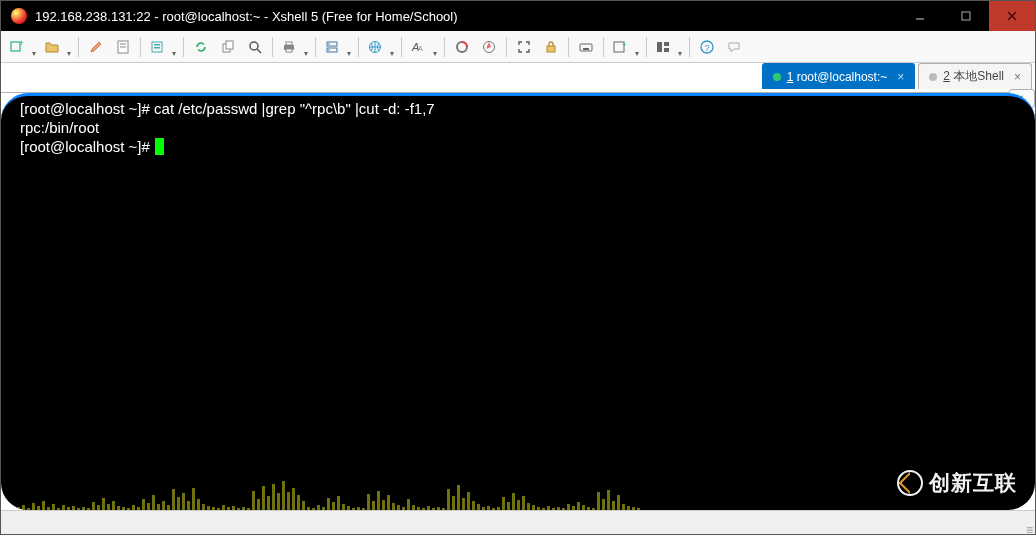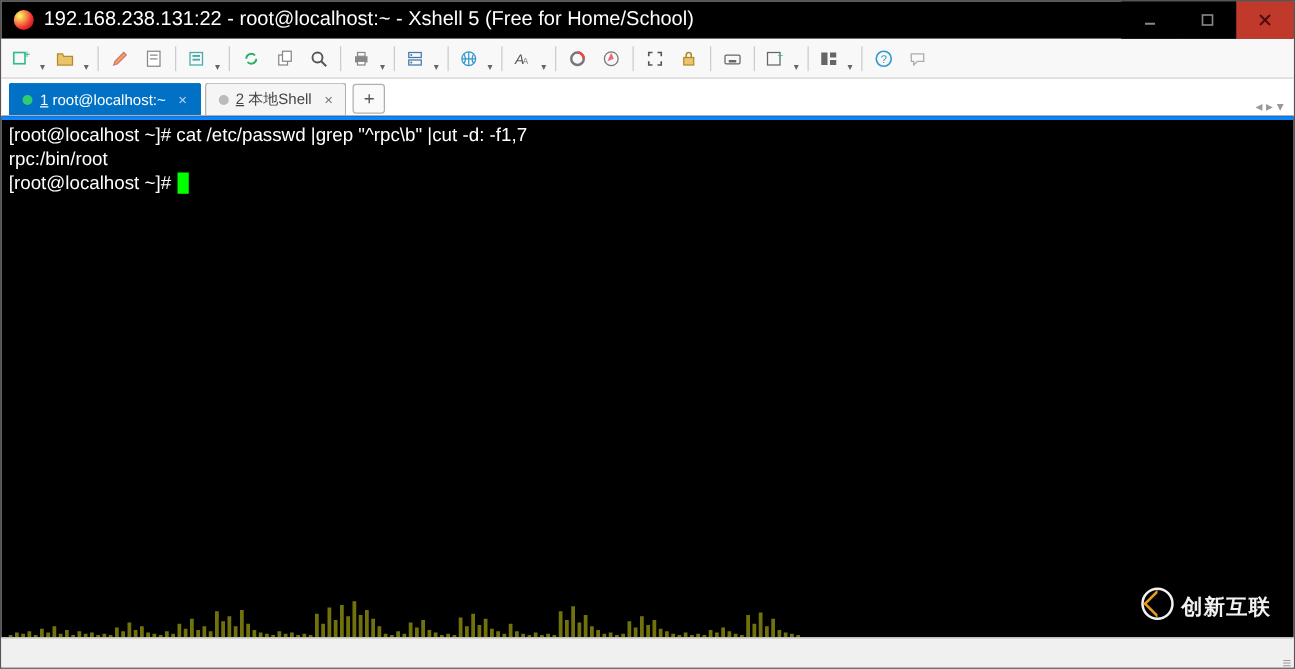--- a/index.html
+++ b/index.html
@@ -1,49 +1,49 @@
 <!DOCTYPE html>
 <html><head>
 <meta charset="utf-8">
 <style>
   * { margin:0; padding:0; box-sizing:border-box; font-family:"Segoe UI",Tahoma,Arial,sans-serif; }
   body { background:#fff; width:1036px; height:535px; overflow:hidden; position:relative; border:1px solid #555; }
   
-  .titlebar { height:30px; background:#000; color:#fff; display:flex; align-items:center; font-size:16px; }
+  .titlebar { height:30px; background:#000; color:#fff; display:flex; align-items:center; font-size:13px; }
   .titlebar .app-icon { width:16px; height:16px; margin:0 8px 0 10px; border-radius:50%; background:radial-gradient(circle at 30% 30%,#ff6,#e33 60%,#900); }
   .titlebar .title { flex:1 1 auto; }
   .winbtn { width:46px; height:30px; display:flex; align-items:center; justify-content:center; }
   .winbtn.min   { background:#000; color:#888; }
   .winbtn.max   { background:#000; color:#888; }
   .winbtn.close { background:#c0392b; color:#4a0d0d; }
   .winbtn svg { width:12px; height:12px; }
   
   .toolbar { height:32px; background:#f8f8f8; border-bottom:1px solid #ccc; display:flex; align-items:center; padding:0 4px; gap:1px; }
   .tbtn { width:26px; height:26px; display:flex; align-items:center; justify-content:center; color:#555; border-radius:2px; }
   .tbtn svg { width:16px; height:16px; }
   .tbtn.drop { width:34px; justify-content:flex-start; padding-left:4px; position:relative; }
   .tbtn.drop::after { content:"▾"; font-size:8px; color:#666; position:absolute; right:3px; bottom:2px; }
   .sep { width:1px; height:20px; background:#ccc; margin:0 3px; }
   
-  .tabstrip { height:30px; background:#fff; border-bottom:1px solid #b0b0b0; display:flex; align-items:flex-end; padding-left:6px; }
+  .tabstrip { height:30px; background:#fff; border-bottom:1px solid #b0b0b0; display:flex; align-items:flex-end; padding-left:6px;flex-direction:column; }
   .tab { height:26px; padding:0 10px 0 10px; display:flex; align-items:center; font-size:12px; border:1px solid #b0b0b0; border-bottom:none; border-top-left-radius:3px; border-top-right-radius:3px; margin-right:3px; background:#f5f5f5; color:#444; position:relative; }
   .tab.active { background:#0071c5; color:#fff; border-color:#0071c5; }
   .tab .status-dot { width:8px; height:8px; border-radius:50%; background:#2ecc71; margin-right:6px; }
   .tab.inactive .status-dot { background:#bbb; }
   .tab .tab-label u { text-decoration:underline; }
   .tab .closex { margin-left:10px; font-size:12px; opacity:.7; }
   .newtab { width:26px; height:24px; border:1px solid #b0b0b0; border-radius:3px; display:flex; align-items:center; justify-content:center; font-size:15px; color:#555; background:#fafafa; margin-left:2px; margin-bottom:1px; }
   .tabstrip .scroller { margin-left:auto; display:flex; align-items:center; gap:6px; padding-right:8px; color:#999; font-size:11px; }
   
-  .terminal { position:relative; height:calc(535px - 30px - 32px - 30px - 24px - 2px); background:#000; color:#fff; font-family:"Consolas","Courier New",monospace; font-size:15px; line-height:1.25; padding:4px 6px; overflow:hidden; border-top:3px solid #0a84ff; }
+  .terminal { position:relative; height:calc(535px - 30px - 32px - 30px - 24px - 2px); background:#000; color:#fff; font-family:"Consolas","Courier New",monospace; font-size:15px; line-height:1.25; padding:4px 19px; overflow:hidden; border-top:3px solid #0a84ff;border-radius:27px; }
   .terminal .line { white-space:pre; }
   .cursor { display:inline-block; width:9px; height:17px; background:#00ff00; vertical-align:text-bottom; margin-left:1px; }
   .spectrum { position:absolute; left:0; right:0; bottom:0; height:60px; display:flex; align-items:flex-end; gap:2px; padding:0 6px; opacity:.85; }
   .spectrum span { width:3px; background:#85870f; display:block; }
-  .watermark { position:absolute; right:18px; bottom:14px; color:#fff; display:flex; align-items:flex-end; gap:6px; font-size:17px; font-weight:bold; letter-spacing:1px; opacity:.95; }
+  .watermark { position:absolute; right:18px; bottom:14px; color:#fff; display:flex; align-items:center; gap:6px; font-size:21px; font-weight:bold; letter-spacing:1px; opacity:.95; }
   .watermark .logo { width:26px; height:26px; border:2px solid #fff; border-radius:50%; display:flex; align-items:center; justify-content:center; }
   .watermark .logo::before { content:""; width:12px; height:12px; border:2px solid #f5a623; border-right-color:transparent; border-top-color:transparent; transform:rotate(45deg); }
   
   .statusbar { height:24px; background:#f0f0f0; border-top:1px solid #ccc; display:flex; align-items:center; font-size:12px; color:#666; padding:0 8px; position:relative; }
   .statusbar .grip { position:absolute; right:3px; bottom:1px; font-size:12px; color:#999; line-height:6px; letter-spacing:-1px; }
 </style>
 </head>
 <body>
 
 <div class="titlebar">

